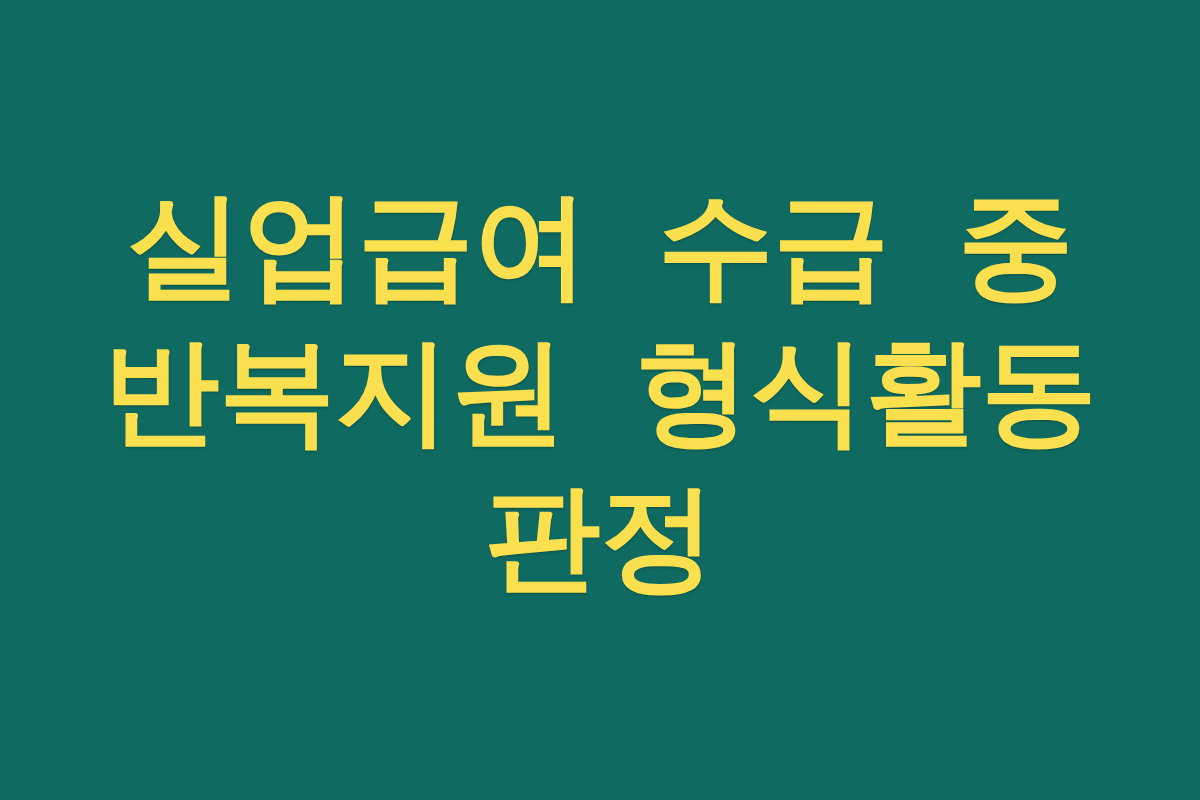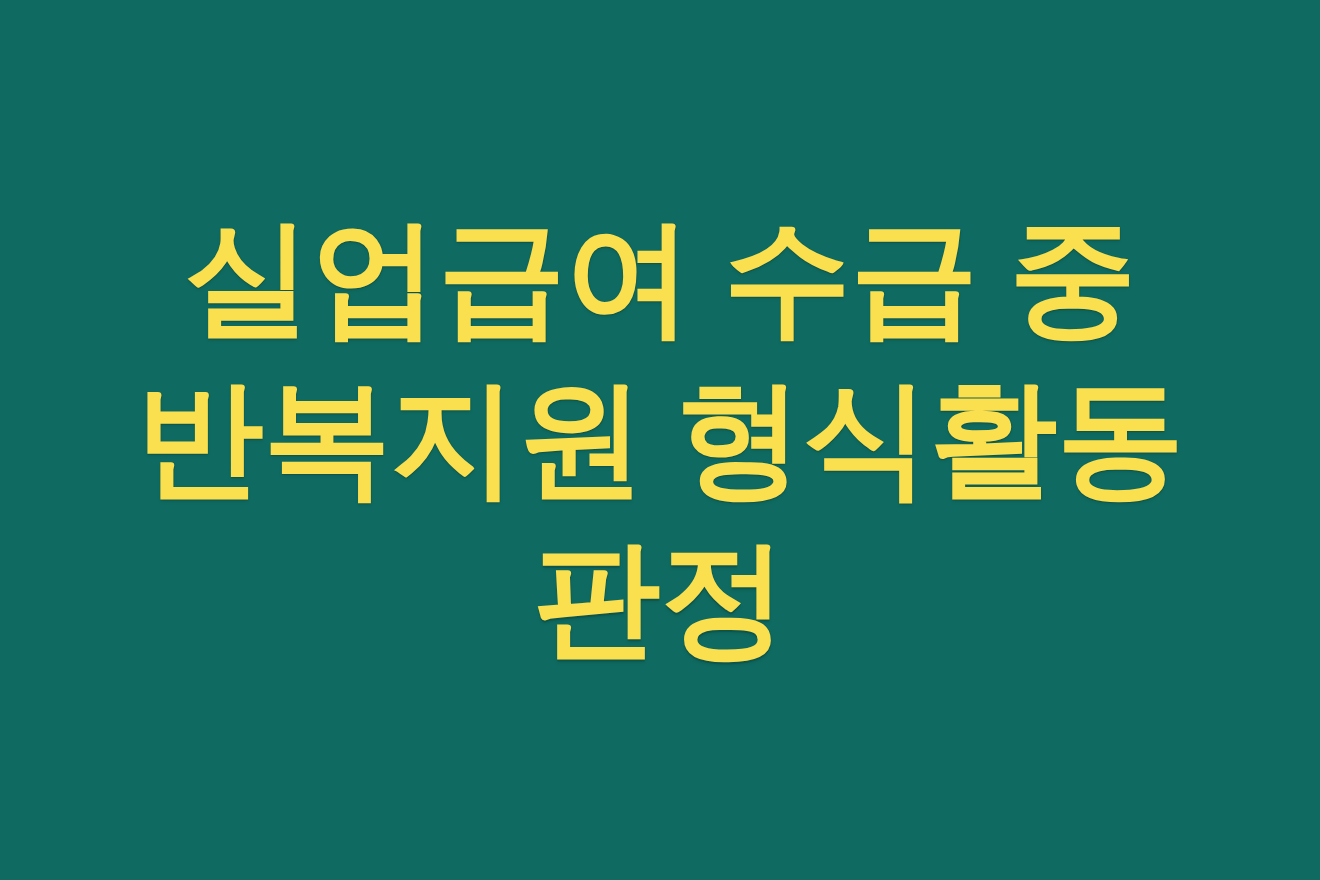--- a/index.html
+++ b/index.html
@@ -30,21 +30,21 @@
     display: flex;
     align-items: center;
     justify-content: center;
   }
 
   .banner-title {
     margin: 0;
     width: 1040px;
     text-align: center;
     color: #fadf4f;
-    font-family: Liberation Serif, serif;
+    font-family: Liberation Mono, monospace;
     font-weight: 700;
     font-size: 116px;
     line-height: 1.26;
     letter-spacing: -0.5px;
     word-break: keep-all;
     white-space: normal;
     text-rendering: optimizeLegibility;
     -webkit-font-smoothing: antialiased;
     text-shadow:
        0px 1px 0 rgba(0,0,0,0.10),

